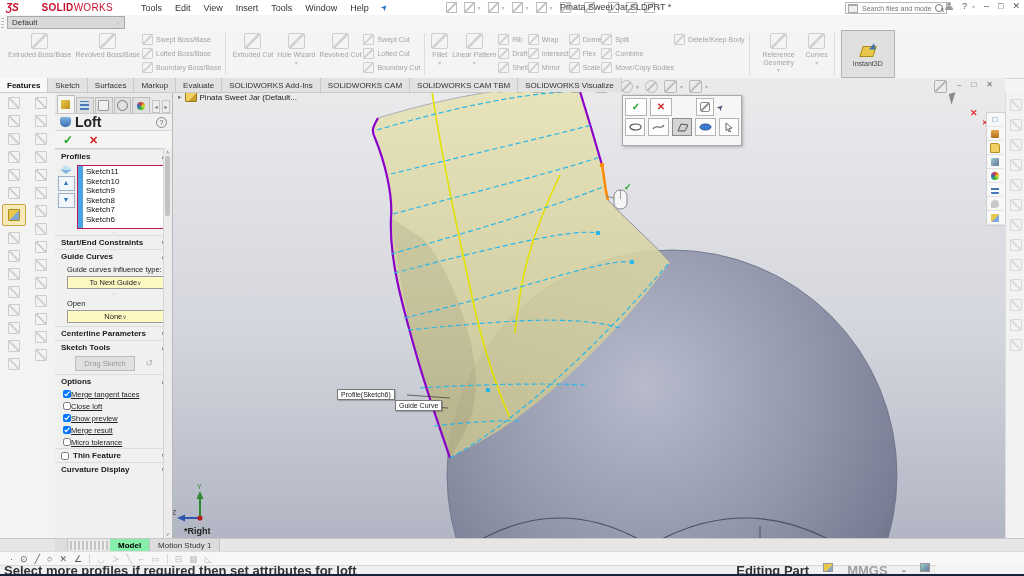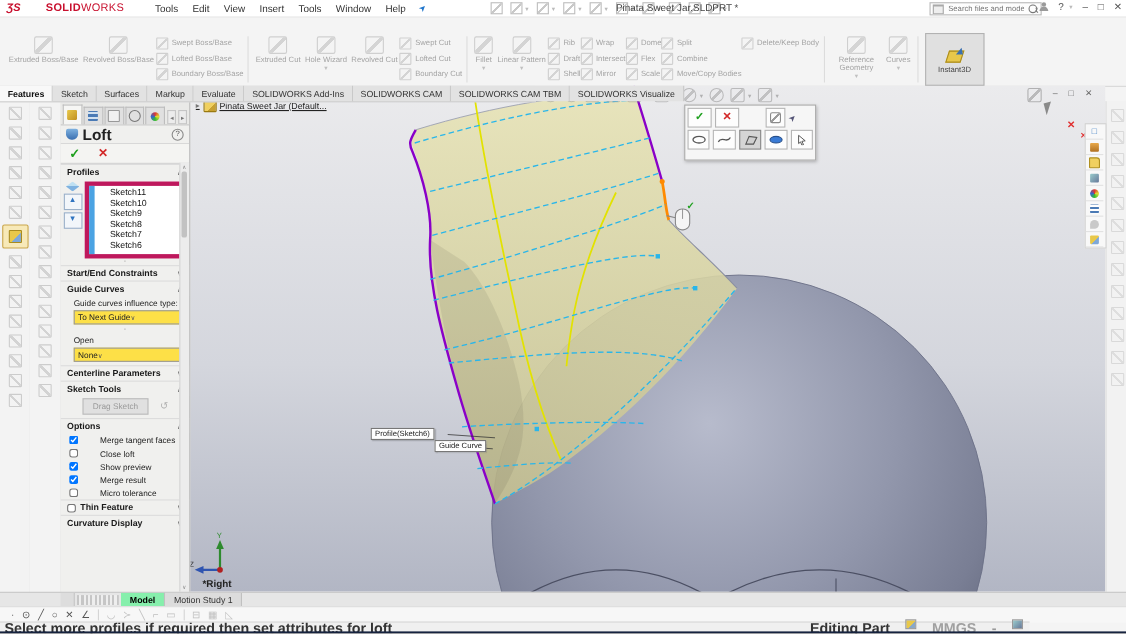--- a/index.html
+++ b/index.html
@@ -72,40 +72,40 @@
   .okbtn{color:#1fa01f;font-size:12px;font-weight:bold;line-height:12px;}
   .cxbtn{color:#d22828;font-size:11px;font-weight:bold;line-height:12px;}
   .sect-h{height:13px;display:flex;align-items:center;justify-content:space-between;padding:0 6px;font-size:8px;font-weight:bold;color:#1a1a1a;border-top:1px solid #dcdcdc;background:#f0f0ee;}
   .sect-h .chev{font-weight:normal;font-size:7px;color:#555;}
   .selrow{display:flex;padding:2px 4px 1px 2px;gap:2px;}
   .selbtns{display:flex;flex-direction:column;gap:2px;align-items:center;width:18px;}
   .smico{width:12px;height:9px;}
   .profico{background:linear-gradient(180deg,#bfe0f2 50%,#7fb2e0 50%);clip-path:polygon(50% 0,100% 50%,50% 100%,0 50%);}
   .guidico{background:linear-gradient(135deg,#e8c84a 60%,#7d00c8 60%);clip-path:polygon(0 100%,30% 0,100% 20%);}
   .updn{width:15px;height:13px;border:1px solid #9ab0c8;background:#f2f6fa;color:#2f74c0;font-size:7px;line-height:11px;text-align:center;}
-  .sel-list{flex:1;background:#fff;border:4px solid #be185d;position:relative;padding:1px 0 1px 19px;font-size:8px;color:#111;line-height:9.5px;}
+  .sel-list{flex:1;background:#fff;border:1px solid #be185d;position:relative;padding:1px 0 1px 8px;font-size:8px;color:#111;line-height:9.5px;}
   .sel-list .strip{position:absolute;left:0;top:0;bottom:0;width:5px;background:#4ba3e3;}
   .sel-list.guide{background:#cfe9f8;border-color:#5a9fd4;}
   .sel-list.guide .strip{background:#7d00c8;}
   .handle-dot{text-align:center;font-size:6px;color:#999;line-height:5px;}
   .pm-label{font-size:7.5px;color:#222;padding:2px 6px 1px 12px;}
-  .combo{margin:1px 8px 3px 12px;height:11px;background:#fde047;border:1px solid #9a9a9a;display:flex;align-items:center;justify-content:flex-start;padding:0 3px;font-size:7.5px;color:#222;}
+  .combo{margin:1px 8px 3px 12px;height:11px;background:#fef9c3;border:1px solid #9a9a9a;display:flex;align-items:center;justify-content:center;padding:0 3px;font-size:7.5px;color:#222;}
   .combo .chev{font-size:6px;color:#555;}
   .dragbtn{margin:2px 0 3px 20px;width:58px;height:13px;background:#e0e0e0;border:1px solid #bbb;color:#9a9a9a;font-size:7.5px;display:inline-flex;align-items:center;justify-content:center;}
   .undoico{color:#b0b0b0;font-size:9px;margin-left:8px;}
-  .chkrow{display:flex;align-items:center;gap:20px;padding:1.5px 6px 1.5px 8px;}
+  .chkrow{display:flex;align-items:center;gap:0;padding:1.5px 6px 1.5px 8px;text-decoration:underline;}
   .chkrow input{width:8px;height:8px;margin:0;}
   .chkrow label{font-size:7.5px;color:#222;}
   .pm-scroll{position:absolute;right:0;top:56px;bottom:0;width:8px;background:#ececec;border-left:1px solid #d5d5d5;}
   .pm-thumb{position:absolute;left:1px;top:8px;width:5px;height:60px;background:#c2c2c2;border-radius:2px;}
   .pm-scroll .sarr{position:absolute;left:0;width:7px;text-align:center;font-size:5px;color:#888;}
   
   #viewport{left:172px;top:78px;width:833px;height:460px;z-index:1;}
   #vpsvg{position:absolute;left:0;top:0;}
-  .treeitem{position:absolute;left:6px;top:14px;display:flex;align-items:flex-start;gap:3px;font-size:8px;color:#222;text-decoration:underline;}
+  .treeitem{position:absolute;left:6px;top:14px;display:flex;align-items:center;gap:3px;font-size:8px;color:#222;}
   .treeitem .exp{color:#777;font-size:7px;}
   .partico{width:10px;height:8px;background:linear-gradient(135deg,#f0d060 60%,#c8a030 60%);border:1px solid #9a7a10;border-radius:1px;}
   .headsup{position:absolute;left:322px;top:2px;display:flex;gap:6px;align-items:center;opacity:.5;}
   .hico{width:11px;height:11px;border:1px solid #8a8a8a;background:linear-gradient(135deg,transparent 42%,#9a9a9a 42%,#9a9a9a 58%,transparent 58%);border-radius:2px;}
   .hico.rnd{border-radius:50%;}
   .hdrop{font-size:6px;color:#777;margin-left:-3px;}
   .vp-winctl{position:absolute;left:762px;top:2px;display:flex;gap:10px;color:#666;font-size:8px;}
   .cursor-decor{position:absolute;left:778px;top:15px;width:0;height:0;border-left:7px solid #8a8a8a;border-bottom:11px solid transparent;transform:rotate(-15deg);}
   .redx1{position:absolute;left:798px;top:30px;color:#e03030;font-size:9px;font-weight:bold;}
   .redx2{position:absolute;left:810px;top:41px;color:#e03030;font-size:7px;font-weight:bold;}
@@ -349,20 +349,27 @@
     <div class="tb-right">
       <span class="person"></span>
       <span>?</span>
       <span class="qdrop">▾</span>
       <span>–</span>
       <span>□</span>
       <span>✕</span>
     </div>
   </div>
 
+  <div id="configrow" class="abs">
+    <div class="grip"></div>
+    <div id="configcombo">
+      <span>Default</span>
+        <span class="qdrop">∨</span>
+    </div>
+  </div>
 
   <div id="ribbon" class="abs">
     <div class="rb-lg">
         <span class="ric"></span>
         <span>Extruded Boss/Base</span>
       </div>
     <div class="rb-lg">
         <span class="ric"></span>
         <span>Revolved Boss/Base</span>
       </div>

